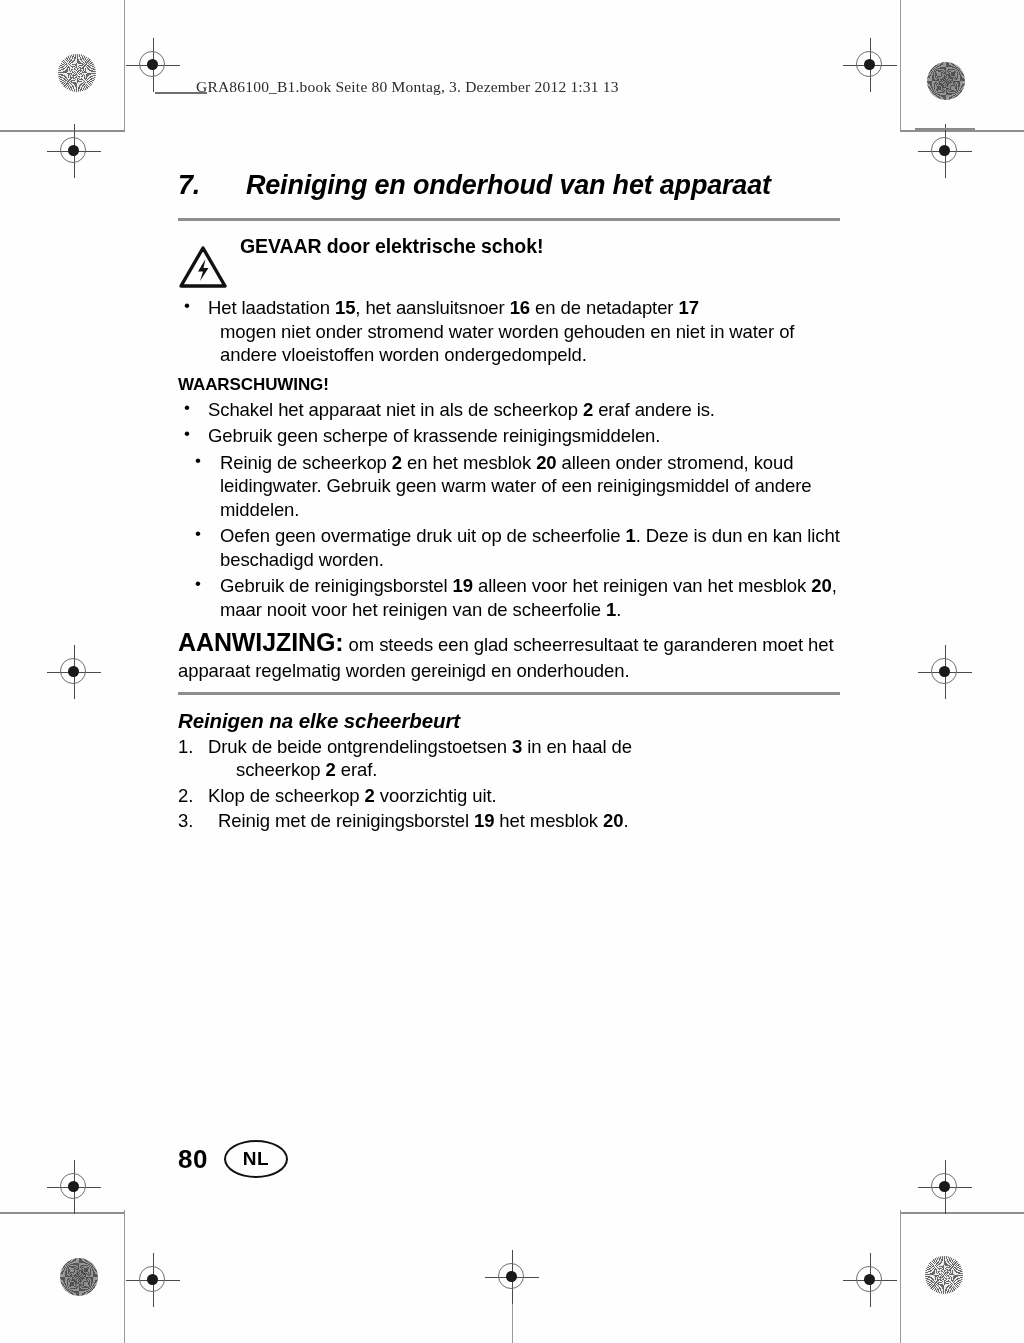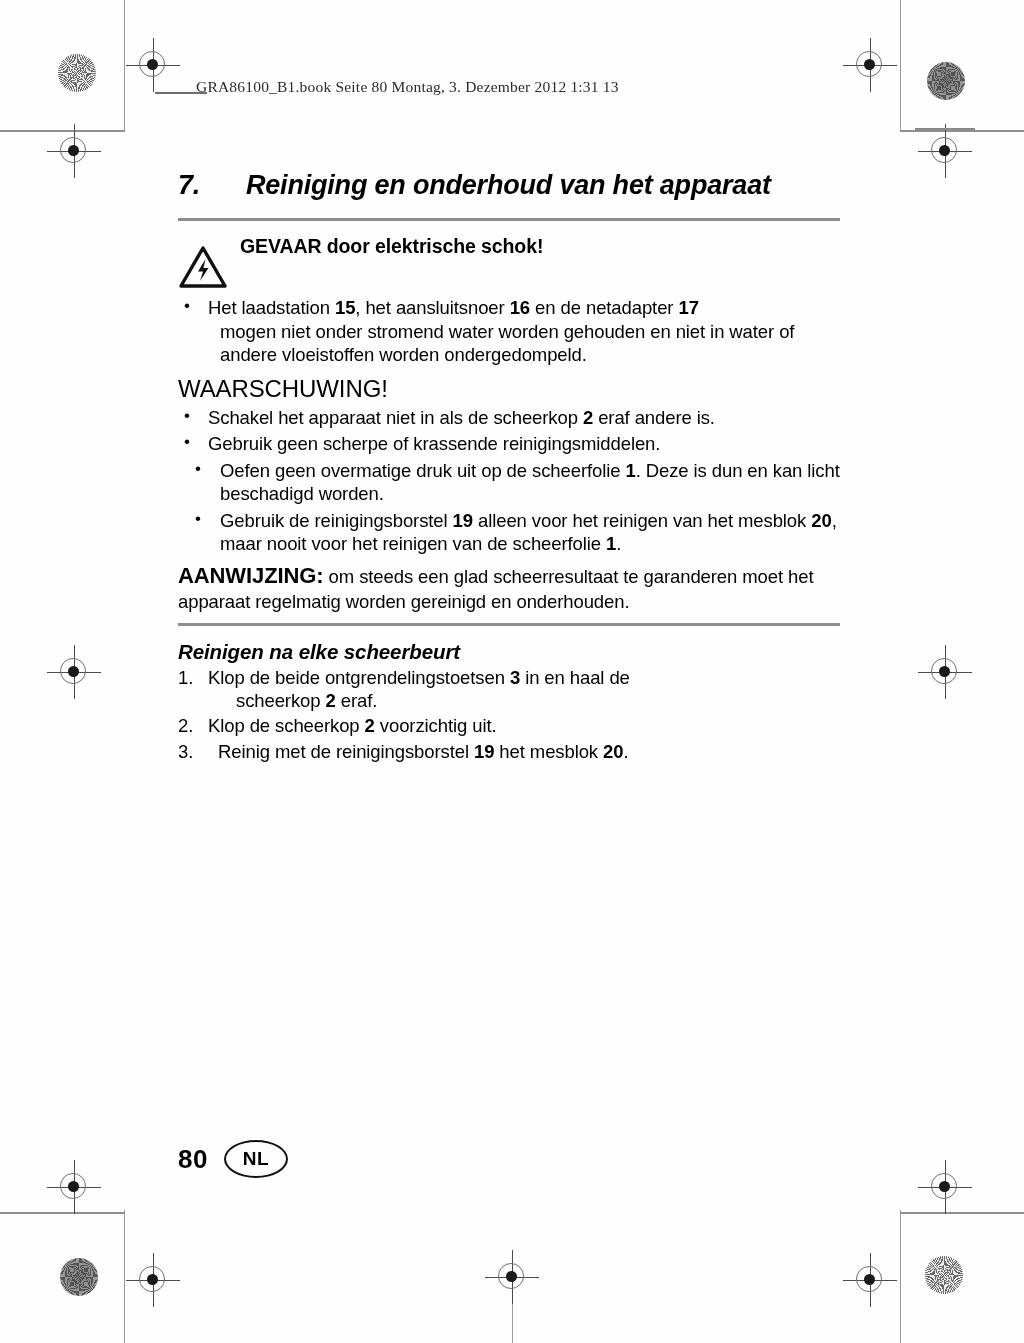--- a/index.html
+++ b/index.html
@@ -195,34 +195,34 @@
   }
   li.bitem.indent::before {
     left: 17px;
   }
   li.bitem .cont {
     display: block;
     padding-left: 12px;
     text-indent: 0;
   }
   .warn-label {
-    font-weight: normal;
-    font-size: 24px;
+    font-weight: bold;
+    font-size: 17px;
     margin-top: 8px;
     letter-spacing: -0.1px;
   }
   .note-para {
     font-size: 18.5px;
     line-height: 1.27;
     letter-spacing: -0.1px;
     margin-top: 6px;
   }
   .note-para .lbl {
     font-weight: bold;
-    font-size: 22px;
+    font-size: 25px;
   }
 
   .sub-section {
     margin-top: 14px;
   }
   .sub-title {
     font-style: italic;
     font-weight: bold;
     font-size: 20.5px;
     margin-bottom: 2px;
@@ -400,41 +400,44 @@
       <div class="warn-label">WAARSCHUWING!</div>
 
       <ul class="blist">
         <li class="bitem">
           <span>Schakel het apparaat niet in als de scheerkop </span><b>2</b><span> eraf andere is.</span>
         </li>
         <li class="bitem">
           <span>Gebruik geen scherpe of krassende reinigingsmiddelen.</span>
         </li>
         <li class="bitem indent">
+          <span>Reinig de scheerkop </span><b>2</b><span> en het mesblok </span><b>20</b><span> alleen onder stromend, koud leidingwater. Gebruik geen warm water of een reinigingsmiddel of andere middelen.</span>
+        </li>
+        <li class="bitem indent">
           <span>Oefen geen overmatige druk uit op de scheerfolie </span><b>1</b><span>. Deze is dun en kan licht beschadigd worden.</span>
         </li>
         <li class="bitem indent">
           <span>Gebruik de reinigingsborstel </span><b>19</b><span> alleen voor het reinigen van het mesblok </span><b>20</b><span>, maar nooit voor het reinigen van de scheerfolie </span><b>1</b><span>.</span>
         </li>
       </ul>
 
       <div class="note-para">
         <span class="lbl">AANWIJZING:</span><span> om steeds een glad scheerresultaat te garanderen moet het apparaat regelmatig worden gereinigd en onderhouden.</span>
       </div>
 
     </div>
 
     <div class="rule thin"></div>
 
     <div class="sub-section">
       <div class="sub-title">Reinigen na elke scheerbeurt</div>
       <ol class="nlist">
         <li class="nitem">
           <span class="marker">1.</span>
-          <span>Klop de beide ontgrendelingstoetsen </span><b>3</b><span> in en haal de</span>
+          <span>Druk de beide ontgrendelingstoetsen </span><b>3</b><span> in en haal de</span>
           <span class="cont"><span>scheerkop </span><b>2</b><span> eraf.</span></span>
         </li>
         <li class="nitem">
           <span class="marker">2.</span>
           <span>Klop de scheerkop </span><b>2</b><span> voorzichtig uit.</span>
         </li>
         <li class="nitem wide">
           <span class="marker">3.</span>
           <span>Reinig met de reinigingsborstel </span><b>19</b><span> het mesblok </span><b>20</b><span>.</span>
         </li>

